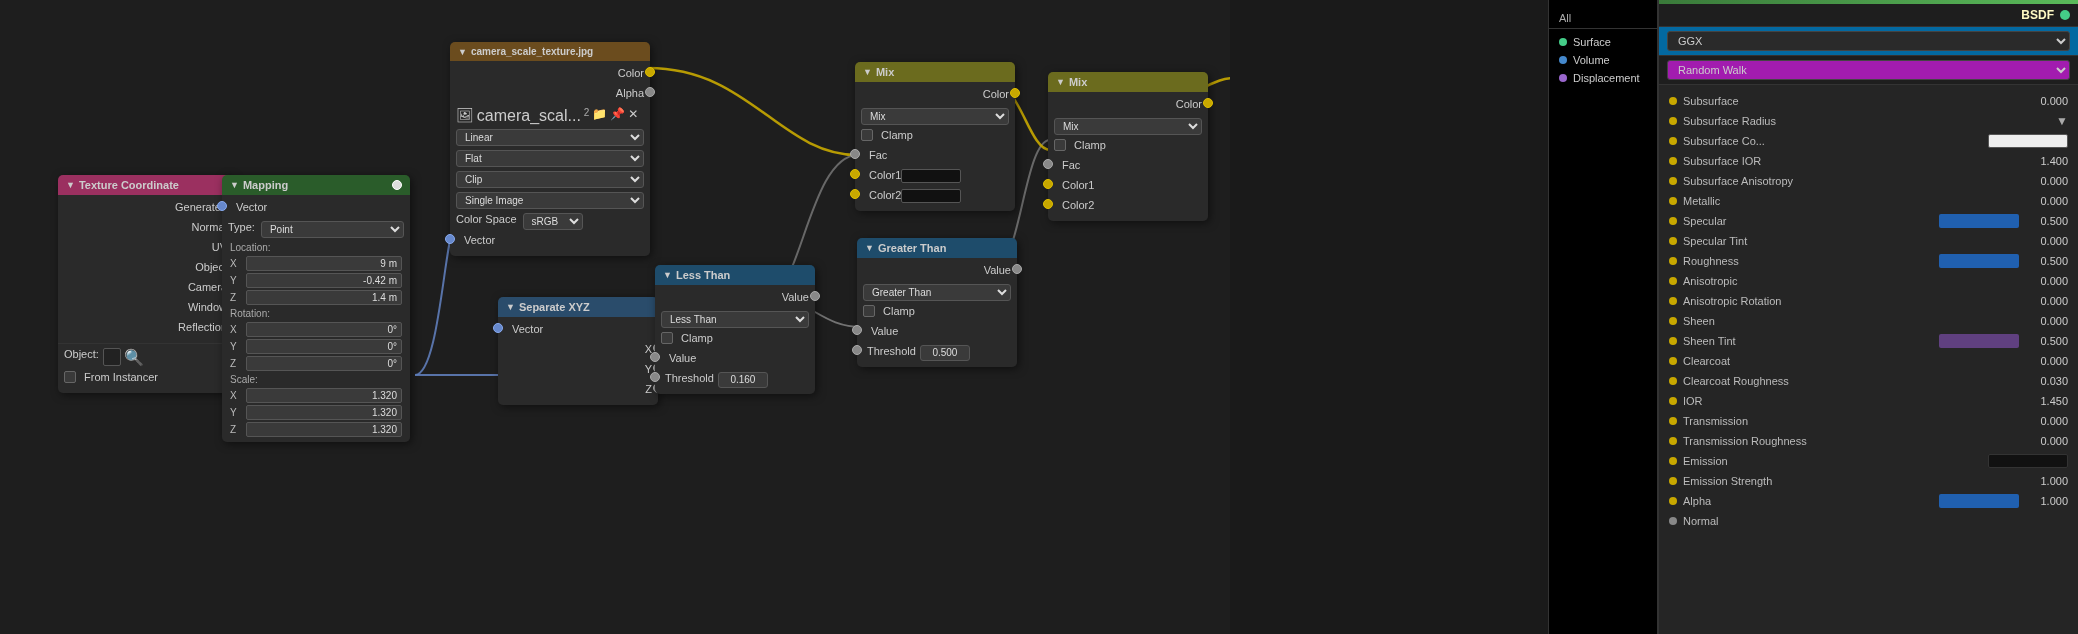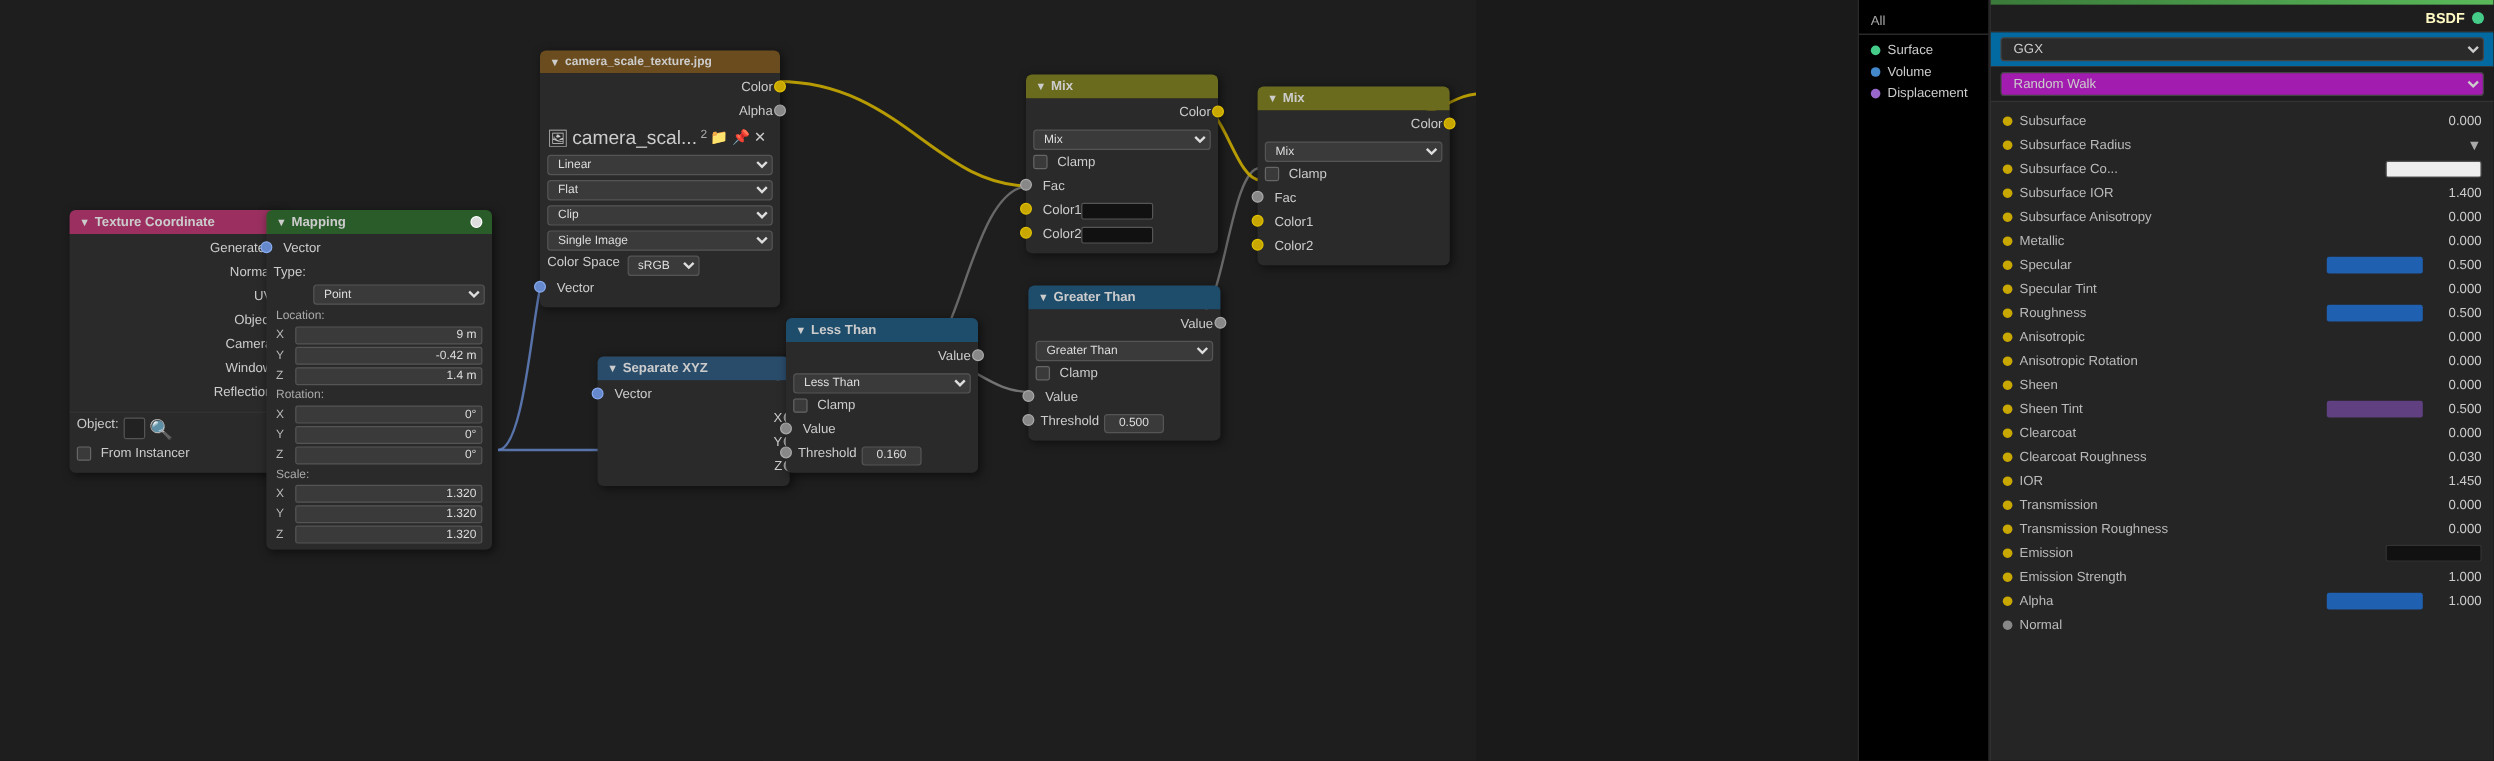--- a/index.html
+++ b/index.html
@@ -311,21 +311,21 @@
     </div>
     <div class="node-body">
 
       <div class="node-row">
         <span class="socket input blue" style="background:#6688cc;border-color:#88aaee;"></span>
         <span class="node-label" style="margin-left:8px;">Vector</span>
       </div>
 
       <div class="node-row" style="gap:6px;">
         <span class="node-label">Type:</span>
-        <select class="node-select" style="flex:1;margin-top:16px;">
+        <select class="node-select" style="flex:1;">
           <option>Point</option>
         </select>
       </div>
 
       <div class="mapping-section">Location:</div>
       <div class="mapping-xyz-row">
         <span class="mapping-xyz-label">X</span>
         <div class="mapping-xyz-value">9 m</div>
       </div>
       <div class="mapping-xyz-row">

